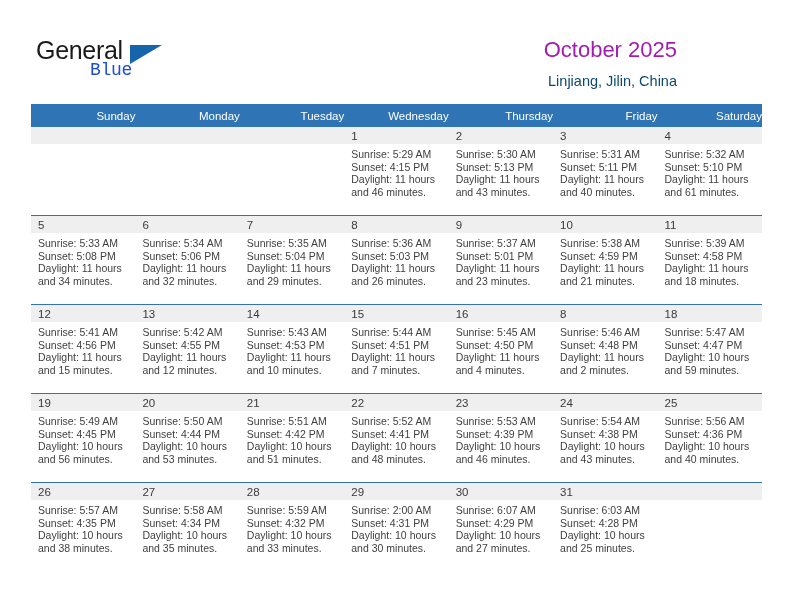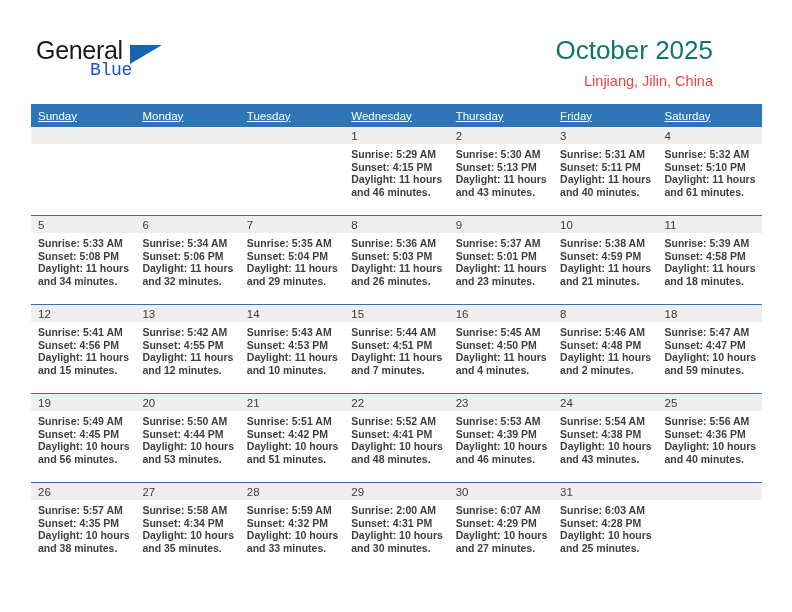--- a/index.html
+++ b/index.html
@@ -21,21 +21,20 @@
     box-sizing: border-box;
   }
 
   
   .top {
     position: absolute;
     left: 0;
     top: 0;
     width: 712px;
     height: 100px;
-    padding-left: 36px;
   }
   .brand {
     position: absolute;
     left: 36px;
     top: 36px;
     width: 190px;
     height: 52px;
   }
   .brand-general {
     position: absolute;
@@ -64,28 +63,28 @@
     color: #1d4ed8;
     font-family: Liberation Mono, monospace;
   }
   .title-block {
     position: absolute;
     right: 35px;
     top: 34px;
     text-align: right;
   }
   .month-title {
-    font-size: 26px;
-    color: #0f766e;
+    font-size: 22px;
+    color: #a21caf;
     line-height: 32px;
     white-space: nowrap;
   }
   .location {
     font-size: 14.5px;
-    color: #ef4444;
+    color: #0c4a6e;
     line-height: 20px;
     margin-top: 5px;
     white-space: nowrap;
   }
 
   
   .calendar {
     position: absolute;
     left: 31px;
     top: 104px;
@@ -94,25 +93,24 @@
   .cal-table {
     width: 731px;
     border-collapse: collapse;
     table-layout: fixed;
   }
   .cal-table th {
     background: #2f74b5;
     color: #ffffff;
     font-size: 11.5px;
     font-weight: normal;
-    text-align: left;
+    text-align: right;
     padding: 5px 0 5px 7px;
     height: 13px;
     border: none;
-    text-decoration: underline;
   }
   .cal-table td {
     vertical-align: top;
     padding: 0;
     border: none;
     border-top: 1px solid #3573b0;
     background: #ffffff;
     height: 88px;
   }
   tr.week-row:first-child td {
@@ -133,21 +131,20 @@
     line-height: 14px;
   }
   .cell.empty .daynum-band {
     background: #efefef;
   }
   .cell-body {
     padding: 4px 8px 0 7px;
     font-size: 10.5px;
     line-height: 12.6px;
     color: #3f3f3f;
-    font-weight: bold;
   }
   .cell-body div {
     white-space: nowrap;
   }
 </style>
 </head>
 <body>
 
 <div class="page">
 

